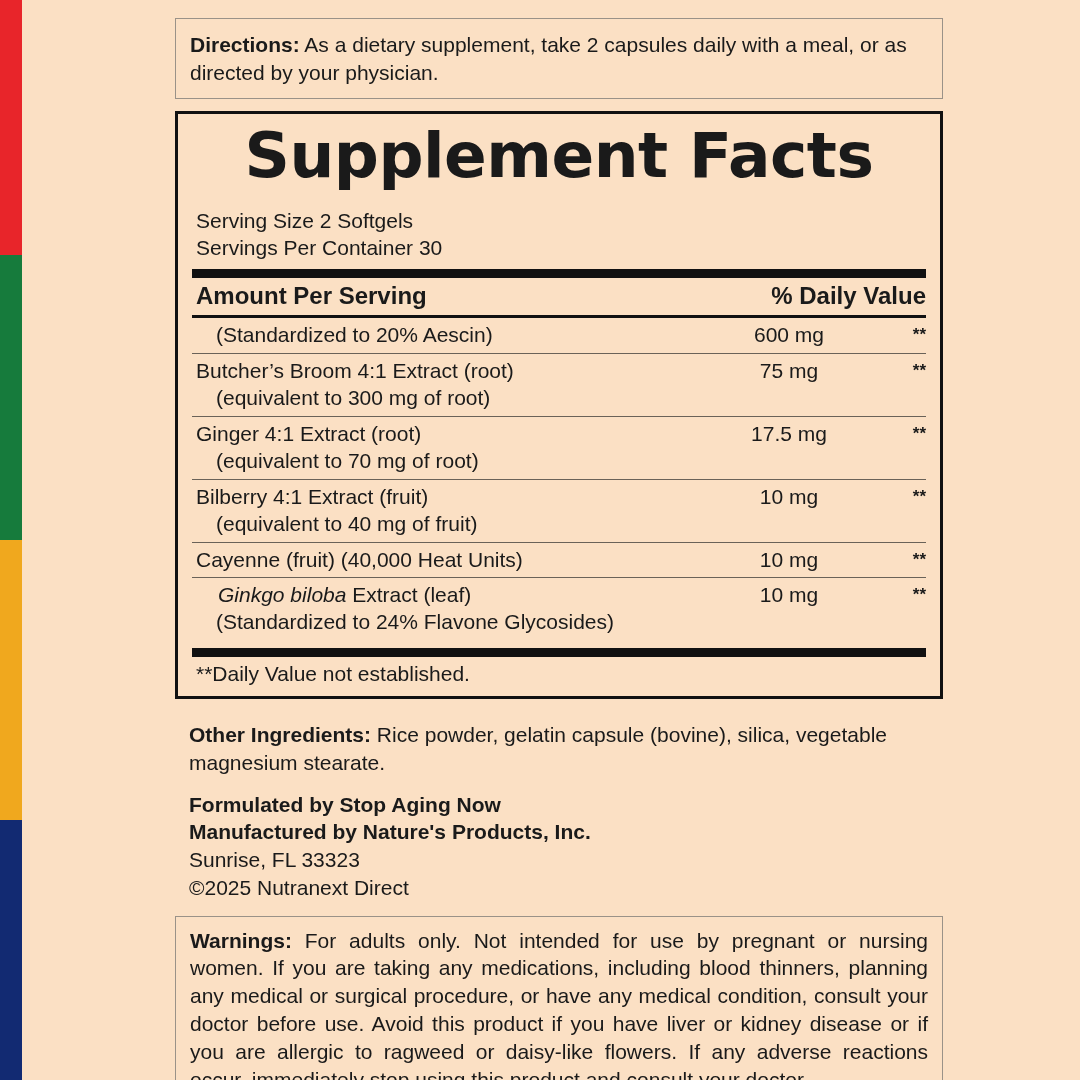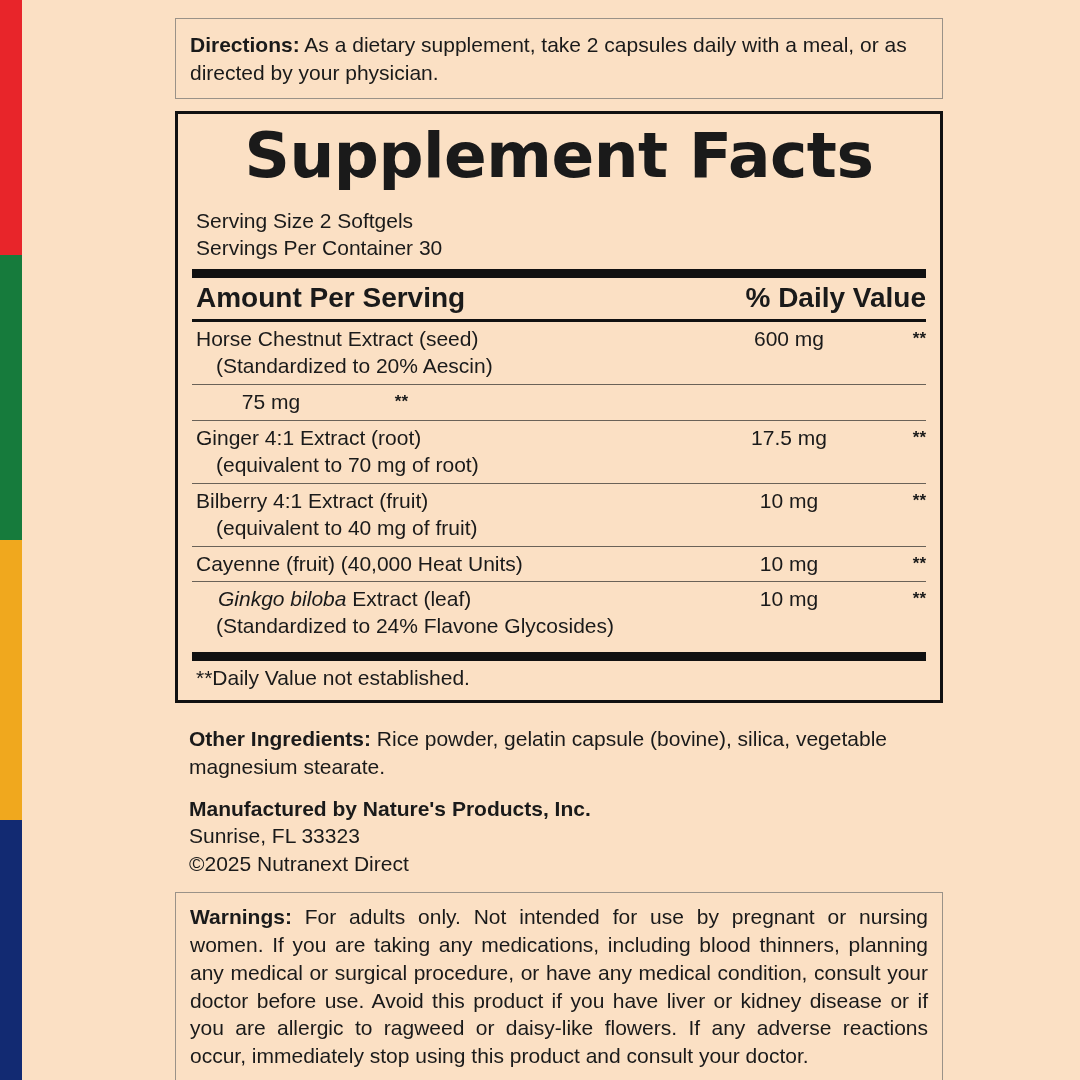--- a/index.html
+++ b/index.html
@@ -84,21 +84,21 @@
   }
   .rule-med {
     height: 3px;
     background: #111;
   }
 
   .head-row {
     display: flex;
     justify-content: space-between;
     font-weight: bold;
-    font-size: 28px;
+    font-size: 24px;
     padding: 4px 0 5px 4px;
   }
 
   .nutrient-row {
     display: flex;
     align-items: flex-start;
     padding: 4px 0 4px 4px;
     font-size: 21px;
     line-height: 1.28;
   }
@@ -180,29 +180,32 @@
 
     <div class="head-row">
       <span>Amount Per Serving</span>
       <span>% Daily Value</span>
     </div>
 
     <div class="rule-med"></div>
 
     <div class="nutrient-row">
       <div class="nut-name">
-        <div>Horse Chestnut Extract (seed)</div>
         <div class="nut-sub">(Standardized to 20% Aescin)</div>
       </div>
       <div class="nut-amt">600 mg</div>
       <div class="nut-dv">**</div>
     </div>
     <div class="rule-thin"></div>
 
     <div class="nutrient-row">
+      <div class="nut-name">
+        <div>Butcher’s Broom 4:1 Extract (root)</div>
+        <div class="nut-sub">(equivalent to 300 mg of root)</div>
+      </div>
       <div class="nut-amt">75 mg</div>
       <div class="nut-dv">**</div>
     </div>
     <div class="rule-thin"></div>
 
     <div class="nutrient-row">
       <div class="nut-name">
         <div>Ginger 4:1 Extract (root)</div>
         <div class="nut-sub">(equivalent to 70 mg of root)</div>
       </div>
@@ -242,20 +245,21 @@
     <div class="rule-thick"></div>
 
     <div class="footnote">**Daily Value not established.</div>
   </div>
 
   <div class="other-ing">
     <b>Other Ingredients:</b><span> Rice powder, gelatin capsule (bovine), silica, vegetable magnesium stearate.</span>
   </div>
 
   <div class="company">
+    <div class="bold">Formulated by Stop Aging Now</div>
     <div class="bold">Manufactured by Nature's Products, Inc.</div>
     <div>Sunrise, FL 33323</div>
     <div>©2025 Nutranext Direct</div>
   </div>
 
   <div class="warnings-box">
     <b>Warnings:</b><span> For adults only. Not intended for use by pregnant or nursing women. If you are taking any medications, including blood thinners, planning any medical or surgical procedure, or have any medical condition, consult your doctor before use. Avoid this product if you have liver or kidney disease or if you are allergic to ragweed or daisy-like flowers. If any adverse reactions occur, immediately stop using this product and consult your doctor.</span>
   </div>
 
 </div>

